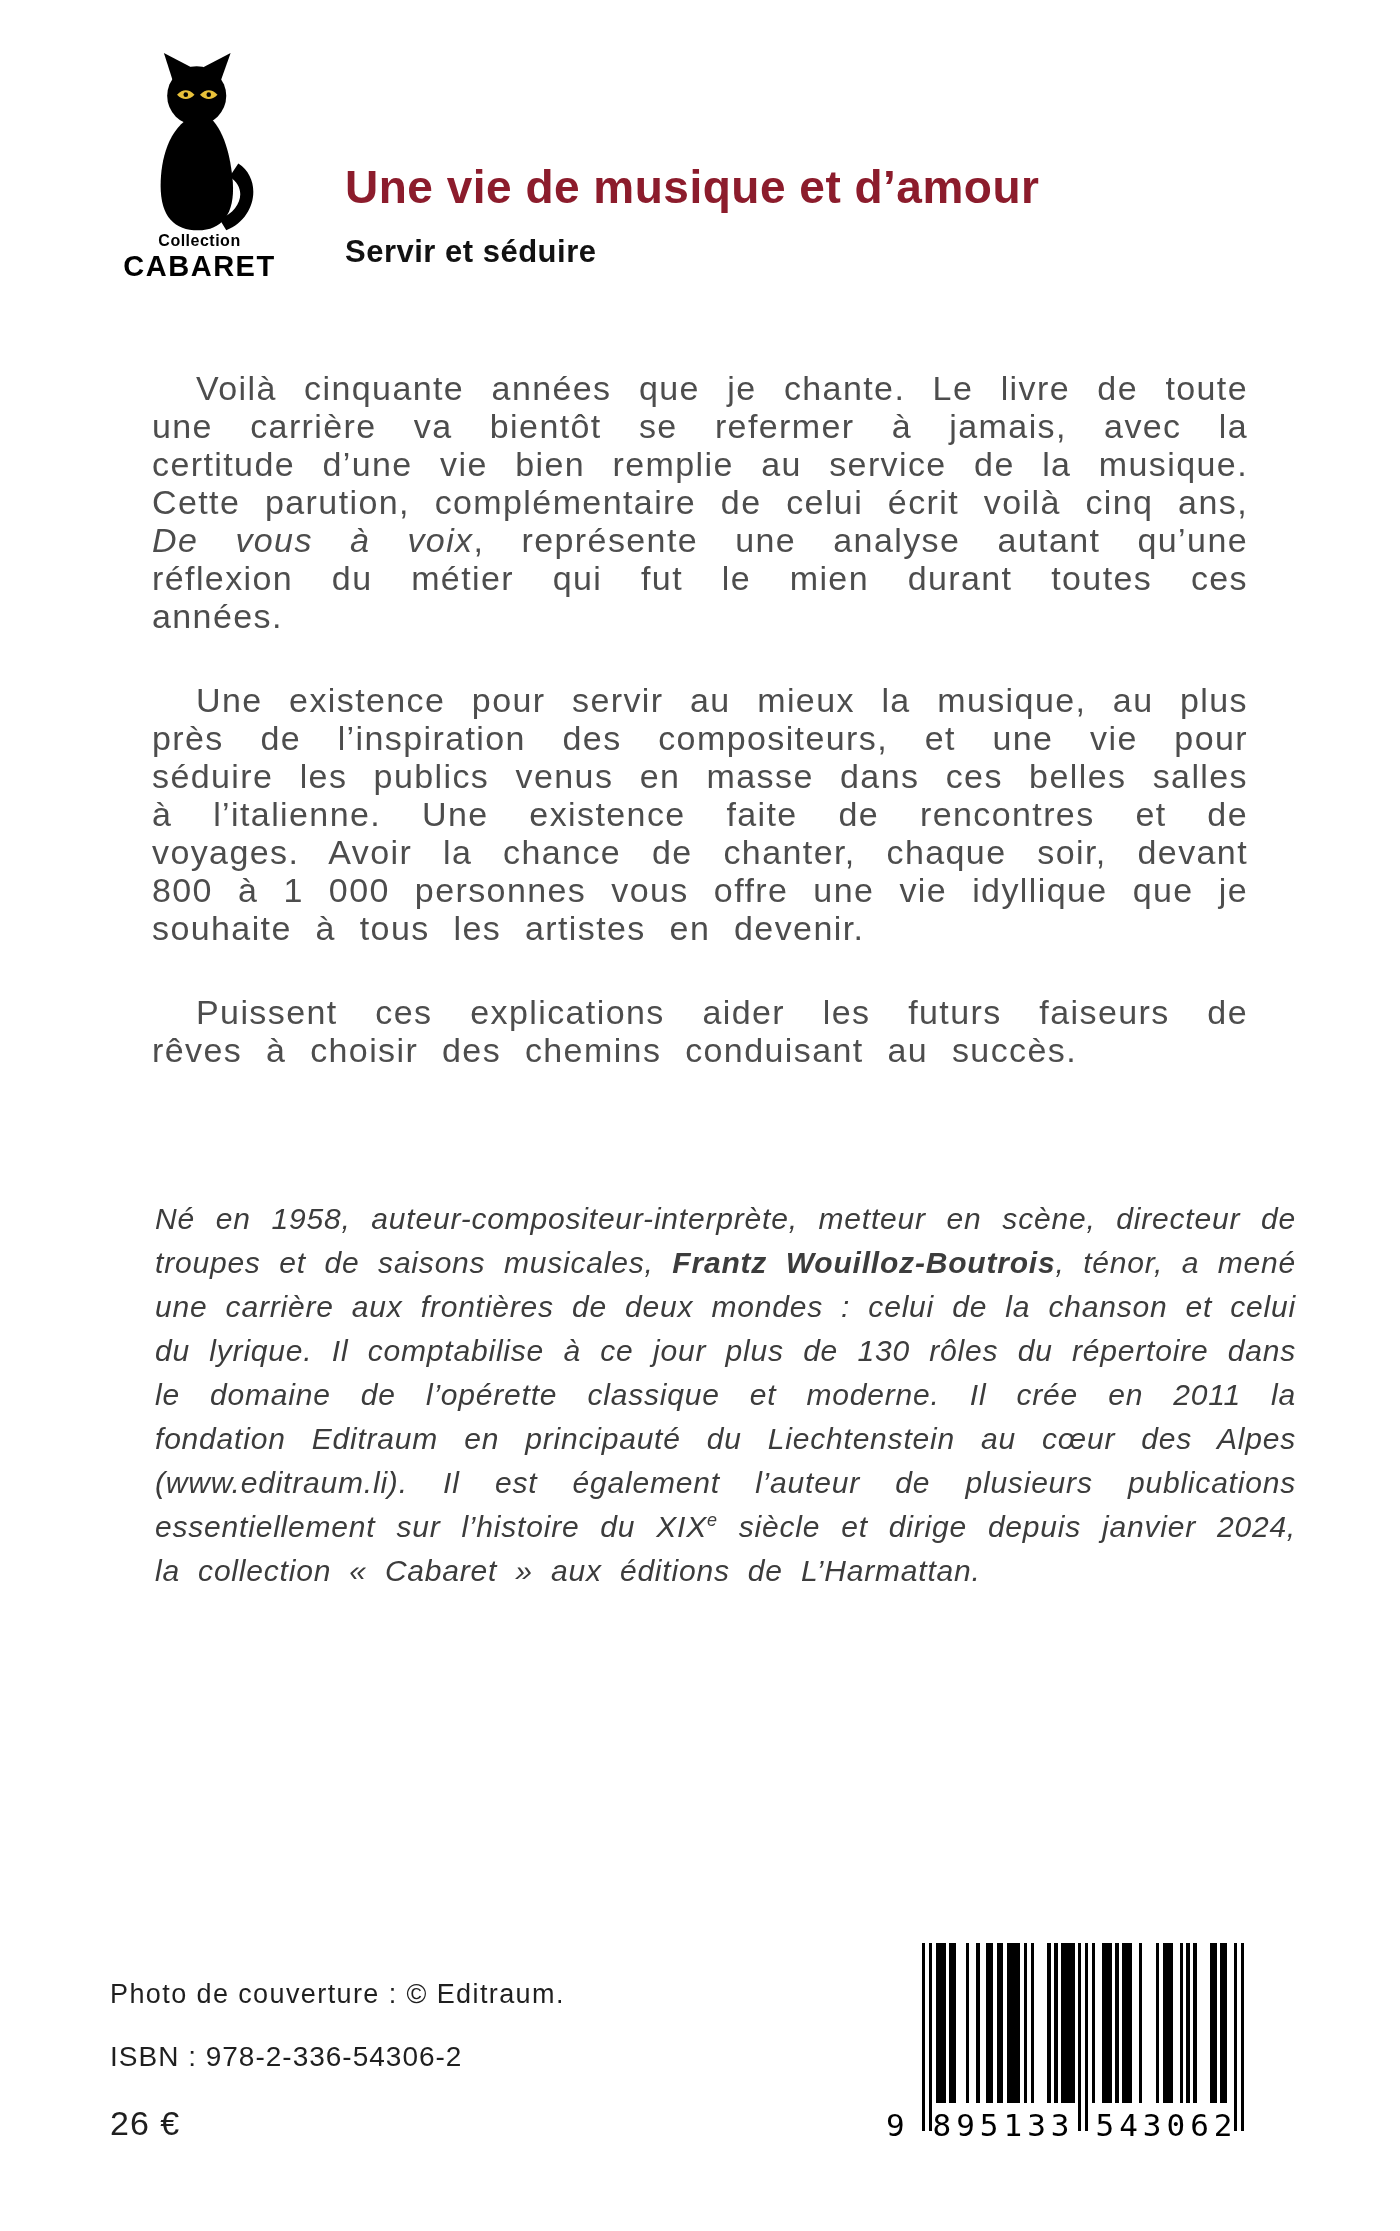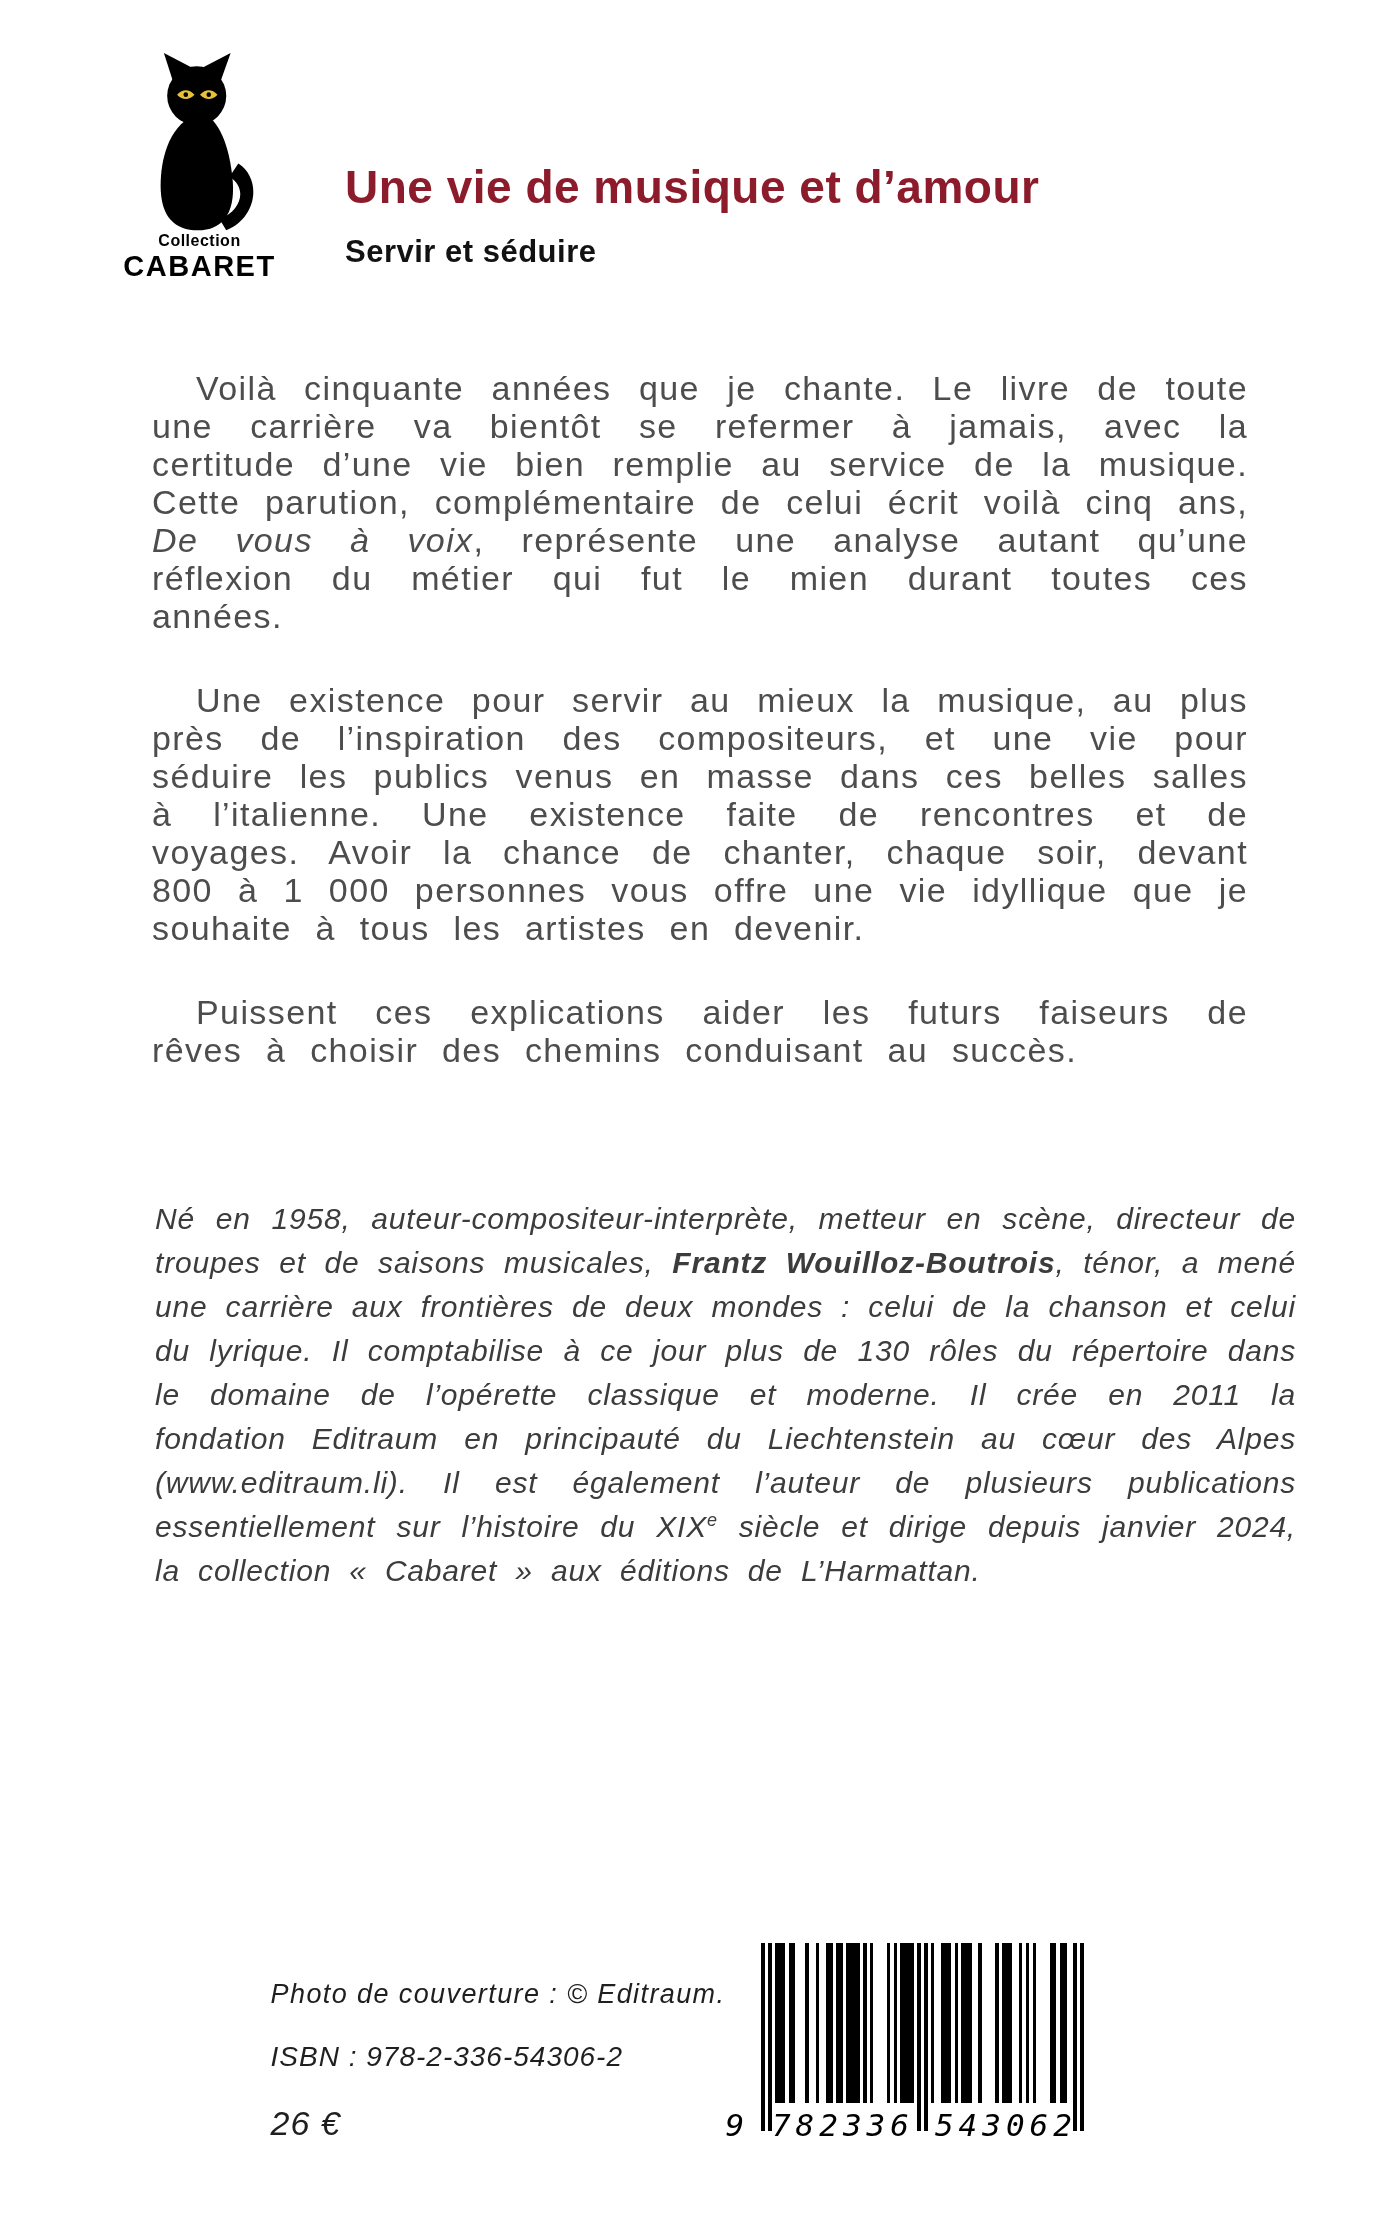--- a/index.html
+++ b/index.html
@@ -41,22 +41,22 @@
   
   .bio { margin:128px 104px 0 155px; }
   .bio p {
     font-style:italic; font-size:30px; line-height:44px;
     text-align:justify; color:var(--bio-color);
     letter-spacing:.8px; word-spacing:9px;
   }
   
   .footer {
     position:absolute; left:0; right:0; bottom:88px;
-    display:flex; justify-content:center; align-items:flex-end;
-    padding:0 152px 0 110px; color:var(--footer-color);font-style:italic;
+    display:flex; justify-content:space-between; align-items:flex-end;
+    padding:0 152px 0 110px; color:var(--footer-color);
   }
   .footer-left { display:flex; flex-direction:column; gap:31px; }
   .credit { font-size:27px; letter-spacing:1.4px; }
   .isbn   { font-size:28px; letter-spacing:1px; }
   .price  { font-size:34px; letter-spacing:1px; }
   
   .barcode { width:362px; flex:none; }
   .bars { margin-left:36px; display:flex; align-items:flex-start; height:188px; }
   .bar { width:3.4px; height:160px; flex:none; }
   .bar.on { background:#000; }
@@ -210,19 +210,19 @@
           <div class="bar on"></div>
           <div class="bar on"></div>
           <div class="bar"></div>
           <div class="bar"></div>
           <div class="bar on guard"></div>
           <div class="bar guard"></div>
           <div class="bar on guard"></div>
         </div>
       <div class="digits">
         <span class="d0">9</span>
-        <span class="g">782336</span>
+        <span class="g">895133</span>
         <span class="g">543062</span>
       </div>
     </div>
   </footer>
 
 </div>
 
 </body></html>

